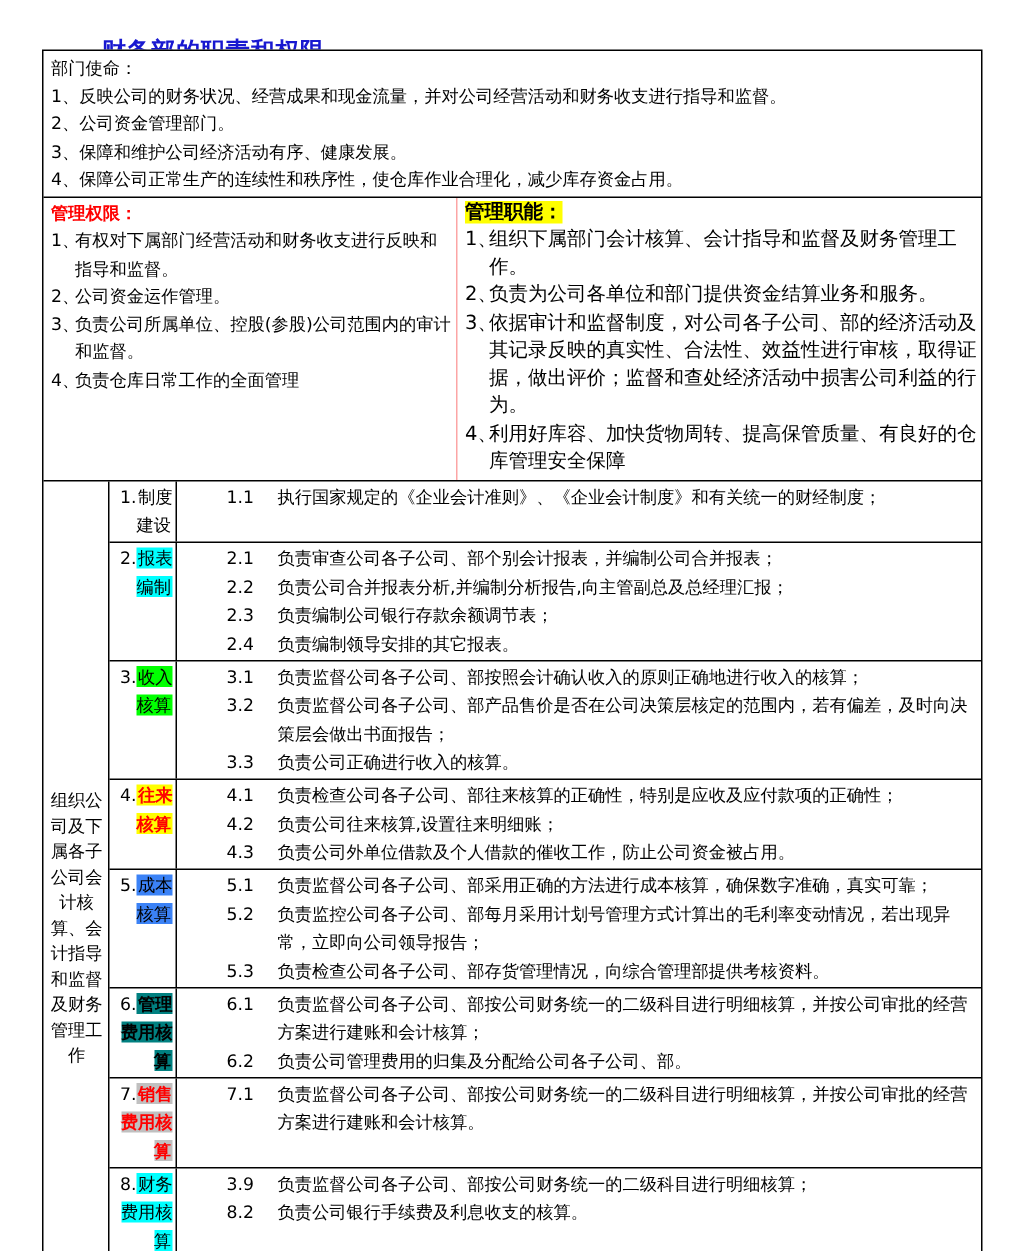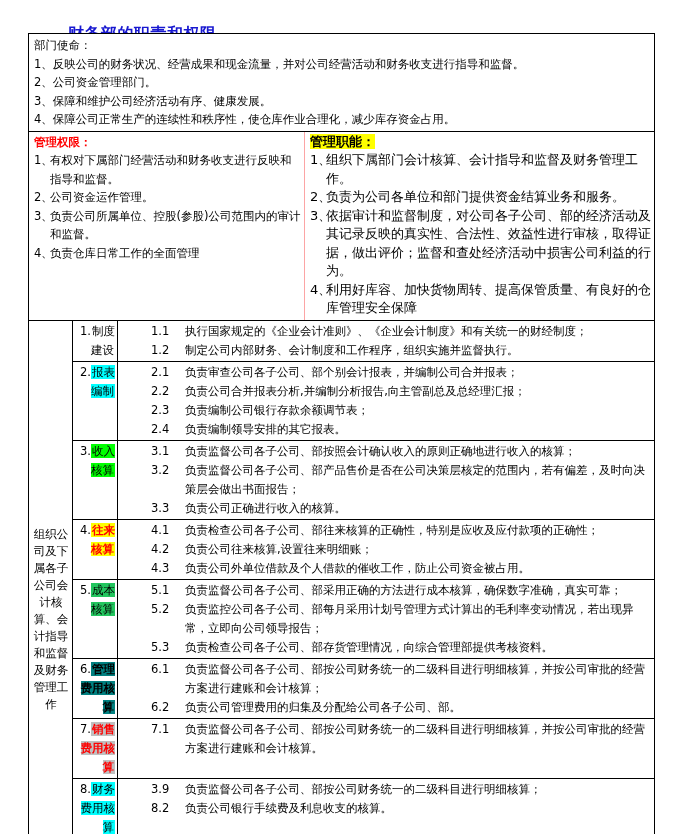--- a/index.html
+++ b/index.html
@@ -204,24 +204,20 @@
         <div class="vlabel">组织公司及下属各子公司会计核算、会计指导和监督及财务管理工作</div>
       </div>
       <div class="rows" id="duty-rows">
           <div class="drow">
             <div class="cat"><span class="catnum">1.</span><span class="cattext hl" style="color: rgb(0, 0, 0);">制度建设</span></div>
             <div class="items">
               <div class="item">
                 <span class="inum">1.1</span>
                 <span class="itxt">执行国家规定的《企业会计准则》、《企业会计制度》和有关统一的财经制度；</span>
               </div>
-              <div class="item">
-                <span class="inum">1.2</span>
-                <span class="itxt">制定公司内部财务、会计制度和工作程序，组织实施并监督执行。</span>
-              </div>
             </div>
           </div>
           <div class="drow">
             <div class="cat"><span class="catnum">2.</span><span class="cattext hl" style="background: rgb(0, 255, 255); color: rgb(0, 0, 0);">报表编制</span></div>
             <div class="items">
               <div class="item">
                 <span class="inum">2.1</span>
                 <span class="itxt">负责审查公司各子公司、部个别会计报表，并编制公司合并报表；</span>
               </div>
               <div class="item">
@@ -266,21 +262,21 @@
                 <span class="inum">4.2</span>
                 <span class="itxt">负责公司往来核算,设置往来明细账；</span>
               </div>
               <div class="item">
                 <span class="inum">4.3</span>
                 <span class="itxt">负责公司外单位借款及个人借款的催收工作，防止公司资金被占用。</span>
               </div>
             </div>
           </div>
           <div class="drow">
-            <div class="cat"><span class="catnum">5.</span><span class="cattext hl" style="background: #22c55e; color: rgb(0, 0, 0); margin-top: 44px;">成本核算</span></div>
+            <div class="cat"><span class="catnum">5.</span><span class="cattext hl" style="background: #3b82f6; color: rgb(0, 0, 0); margin-top: 44px;">成本核算</span></div>
             <div class="items">
               <div class="item">
                 <span class="inum">5.1</span>
                 <span class="itxt">负责监督公司各子公司、部采用正确的方法进行成本核算，确保数字准确，真实可靠；</span>
               </div>
               <div class="item">
                 <span class="inum">5.2</span>
                 <span class="itxt">负责监控公司各子公司、部每月采用计划号管理方式计算出的毛利率变动情况，若出现异常，立即向公司领导报告；</span>
               </div>
               <div class="item">

